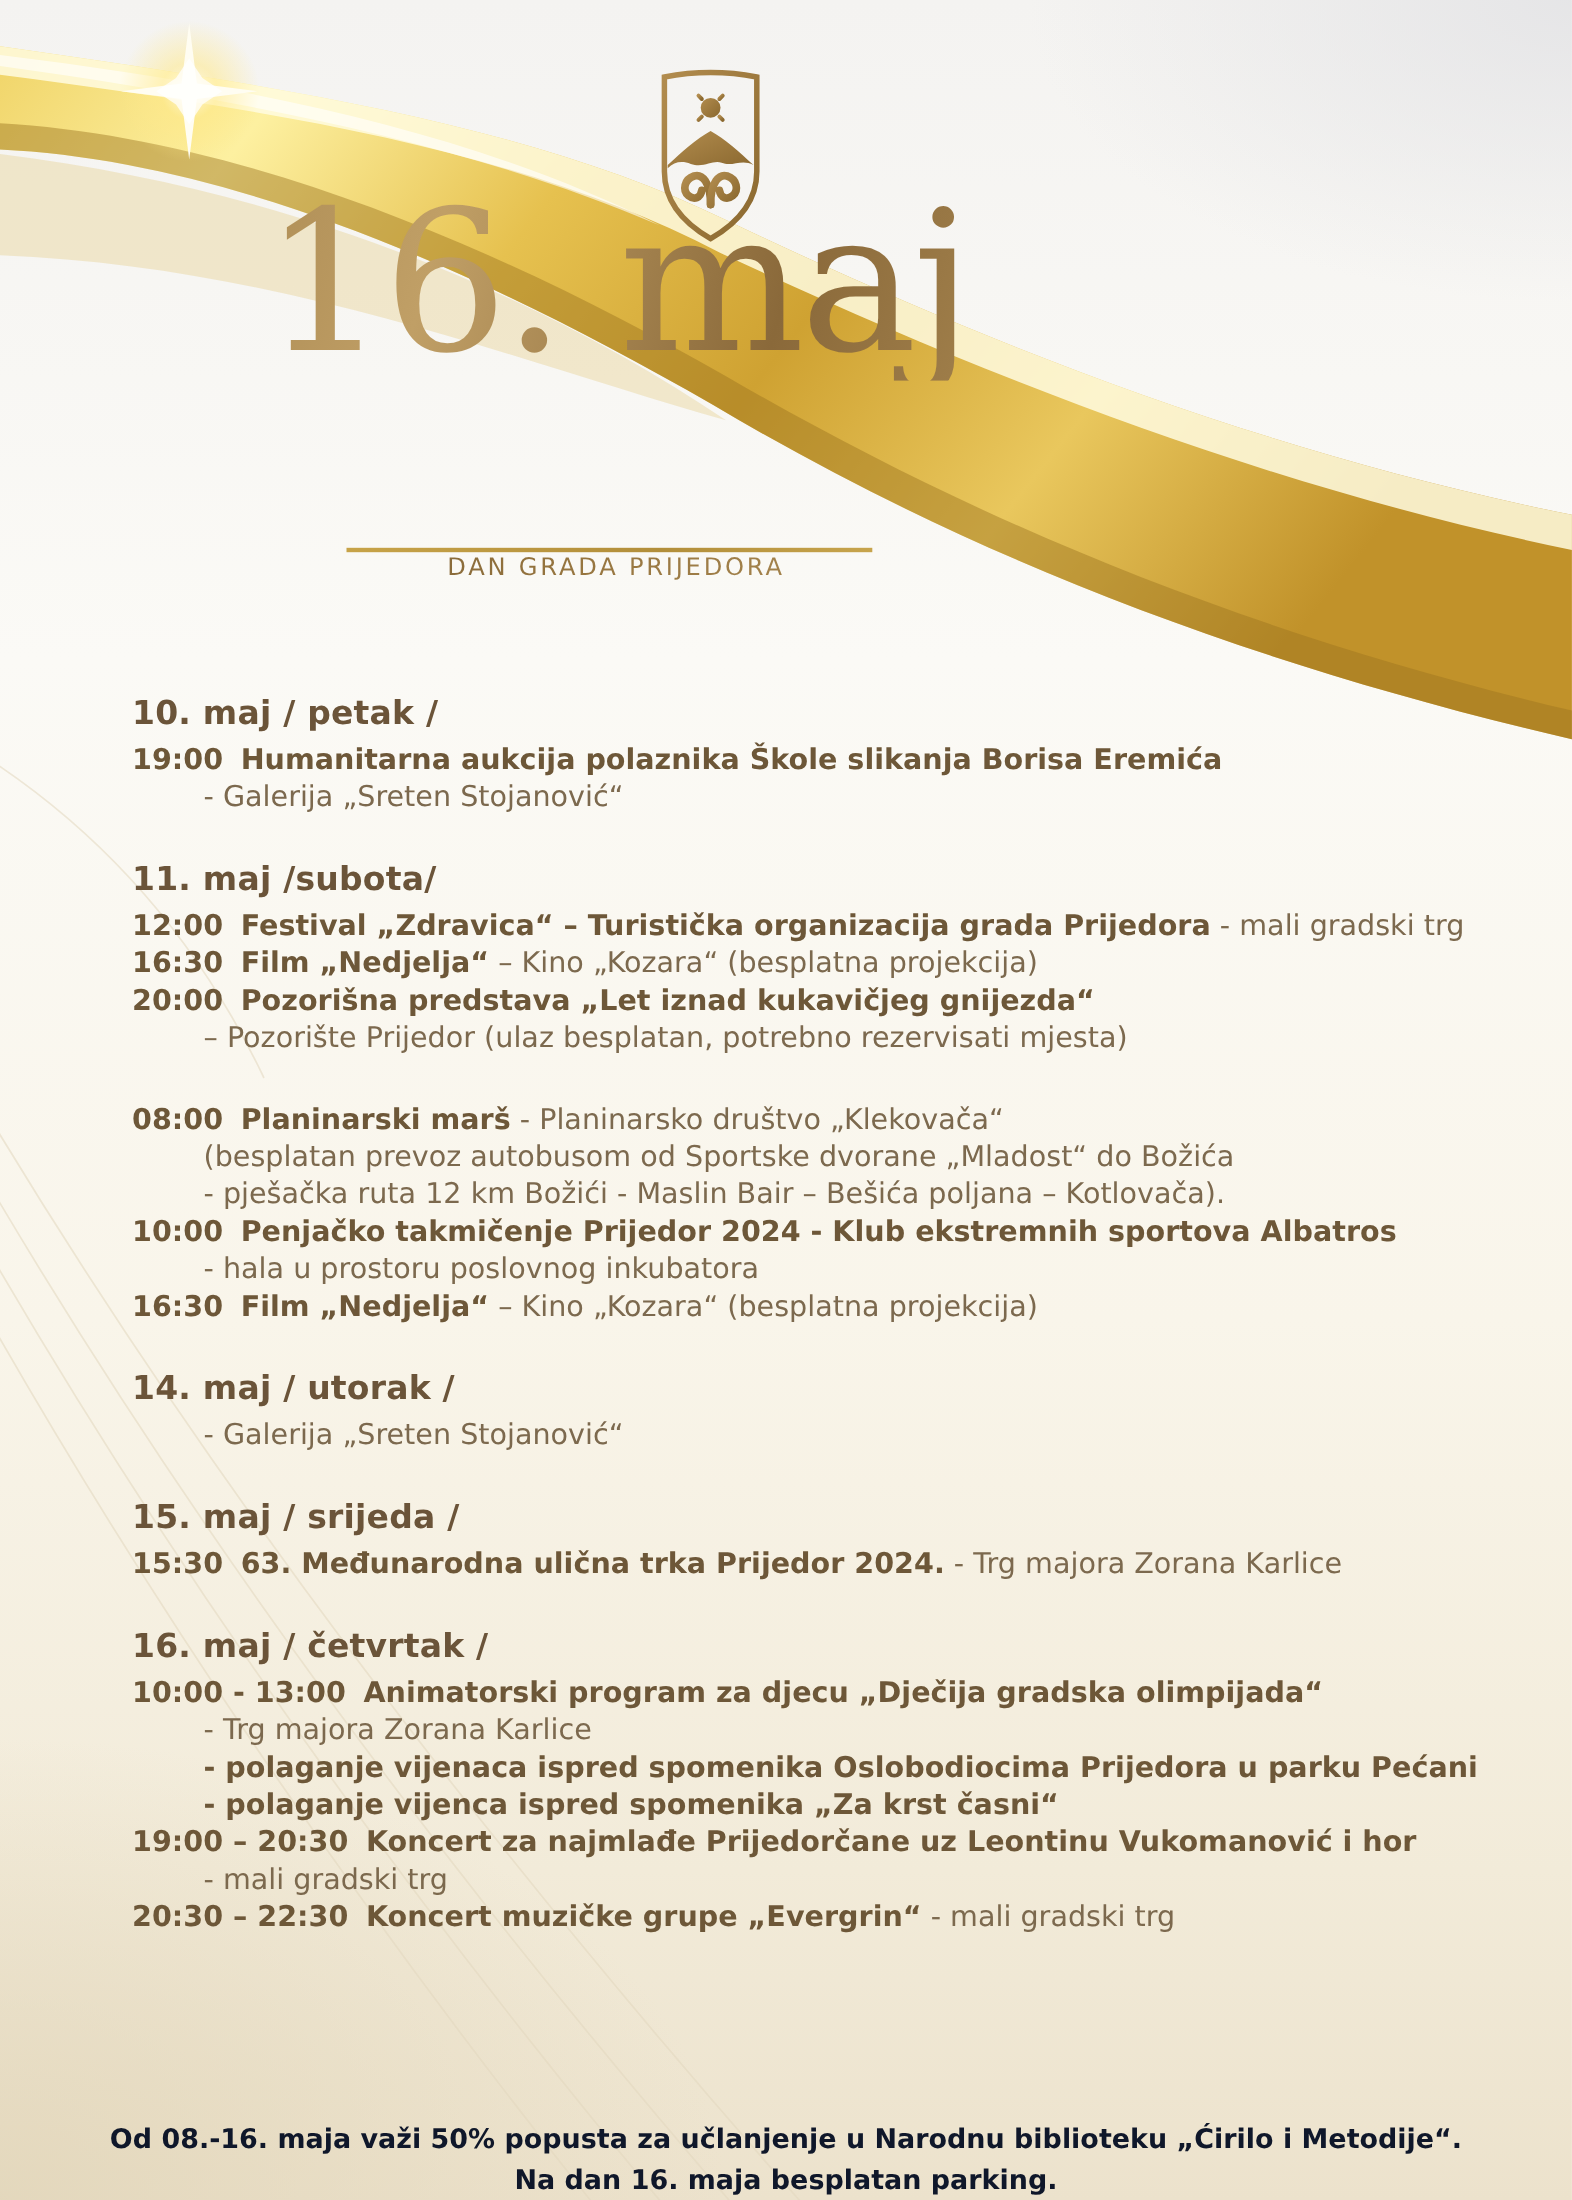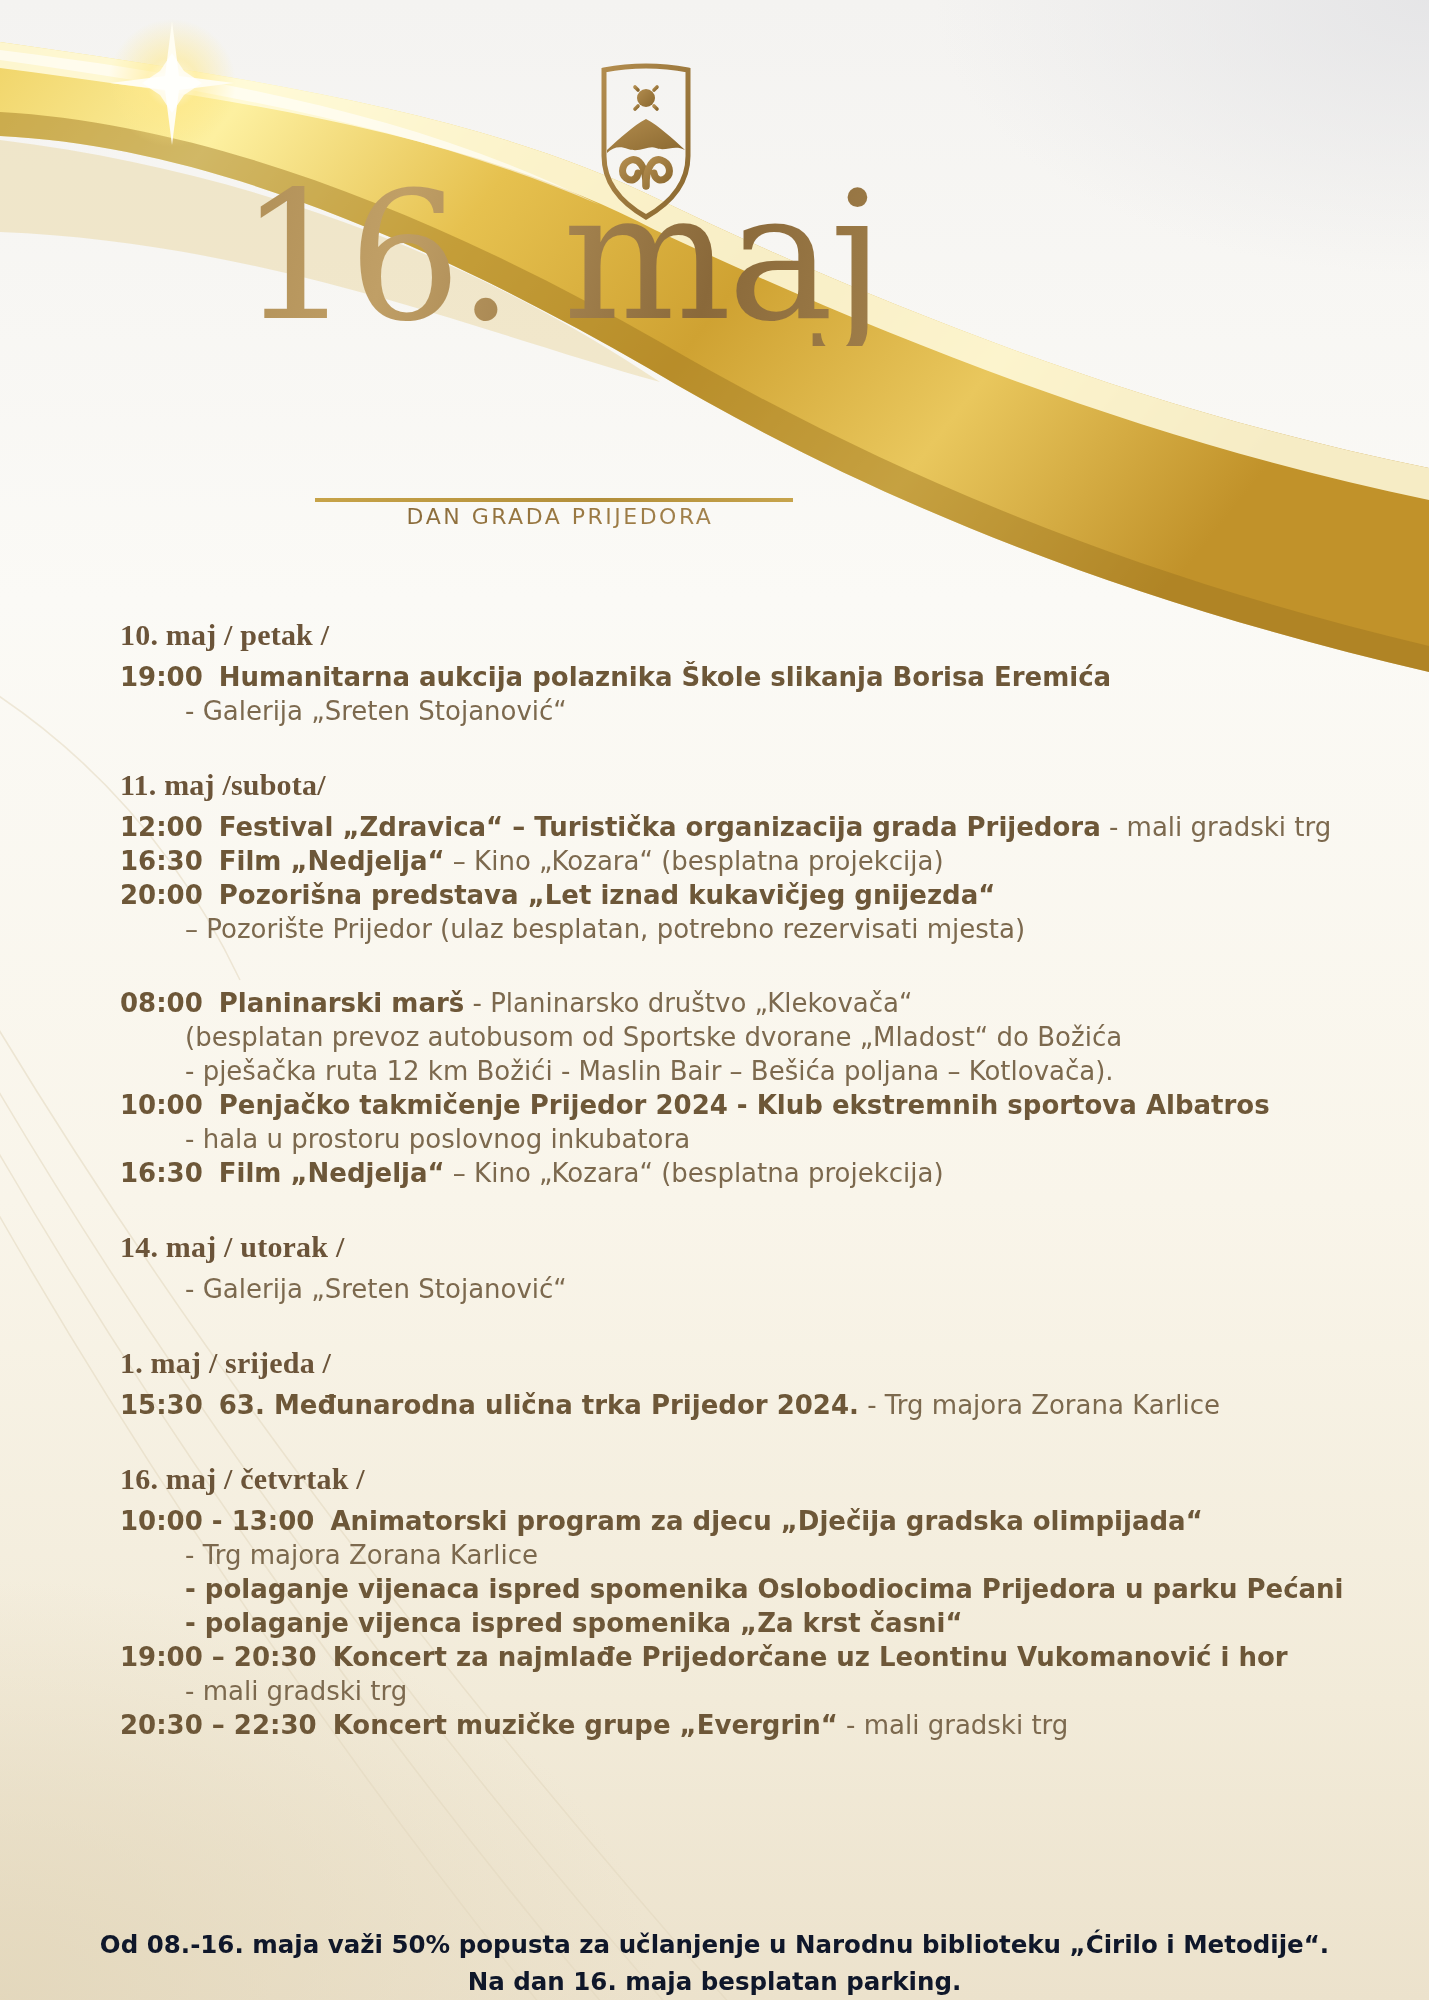--- a/index.html
+++ b/index.html
@@ -46,21 +46,21 @@
       background:linear-gradient(95deg,#6f5530 0%,#96753f 45%,#b3925c 100%);
       -webkit-background-clip:text;background-clip:text;color:transparent;
     }
   }
 
   
   #schedule{left:120px;top:616px;right:50px;}
   .day-section{margin-bottom:40px;}
   .day-heading{
     font-size:30px;font-weight:bold;color:#6b5439;
-    margin:2px 0 8px 0;letter-spacing:.2px;font-family:Liberation Serif, serif;
+    margin:15px 0 8px 0;letter-spacing:.2px;
   }
   .line{font-size:26px;line-height:34px;color:#7c694e;white-space:nowrap;}
   .line.indent{padding-left:65px;}
   .time{font-weight:bold;color:#6d5738;margin-right:16px;}
   .seg{color:#7c694e;}
   .seg.b{font-weight:bold;color:#6d5738;}
 
   
   #footer{left:0;right:0;top:1926px;text-align:center;
     font-size:24.5px;font-weight:bold;color:#0f172a;line-height:37px;}
@@ -167,21 +167,21 @@
       <div class="line indent"><span class="seg">- pješačka ruta 12 km Božići - Maslin Bair – Bešića poljana – Kotlovača).</span></div>
       <div class="line"><span class="time">10:00</span><span class="seg b">Penjačko takmičenje Prijedor 2024 - Klub ekstremnih sportova Albatros</span></div>
       <div class="line indent"><span class="seg">- hala u prostoru poslovnog inkubatora</span></div>
       <div class="line"><span class="time">16:30</span><span class="seg b">Film „Nedjelja“</span><span class="seg"> – Kino „Kozara“ (besplatna projekcija)</span></div>
     </div>
     <div class="day-section">
       <div class="day-heading">14. maj / utorak /</div>
       <div class="line indent"><span class="seg">-  Galerija „Sreten Stojanović“</span></div>
     </div>
     <div class="day-section">
-      <div class="day-heading">1. maj / srijeda /</div>
+      <div class="day-heading">15. maj / srijeda /</div>
       <div class="line"><span class="time">15:30</span><span class="seg b">63. Međunarodna ulična trka Prijedor 2024.</span><span class="seg"> - Trg majora Zorana Karlice</span></div>
     </div>
     <div class="day-section">
       <div class="day-heading">16. maj / četvrtak /</div>
       <div class="line"><span class="time">10:00 - 13:00</span><span class="seg b">Animatorski program za djecu „Dječija gradska olimpijada“</span></div>
       <div class="line indent"><span class="seg">- Trg majora Zorana Karlice</span></div>
       <div class="line indent"><span class="seg b">- polaganje vijenaca ispred spomenika Oslobodiocima Prijedora u parku Pećani</span></div>
       <div class="line indent"><span class="seg b">- polaganje vijenca ispred spomenika „Za krst časni“</span></div>
       <div class="line"><span class="time">19:00 – 20:30</span><span class="seg b">Koncert za najmlađe Prijedorčane uz Leontinu Vukomanović i hor</span></div>
       <div class="line indent"><span class="seg">- mali gradski trg</span></div>

